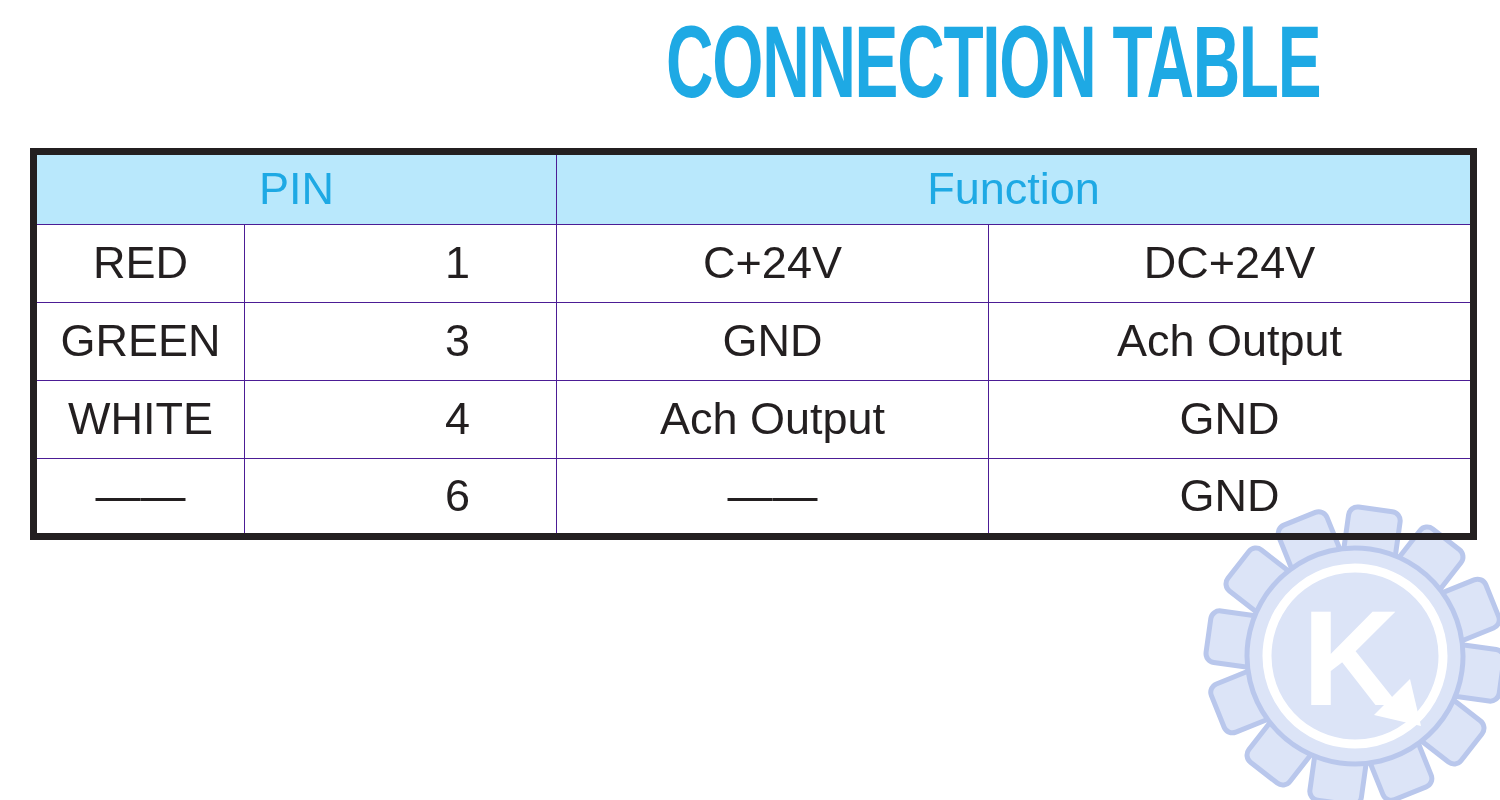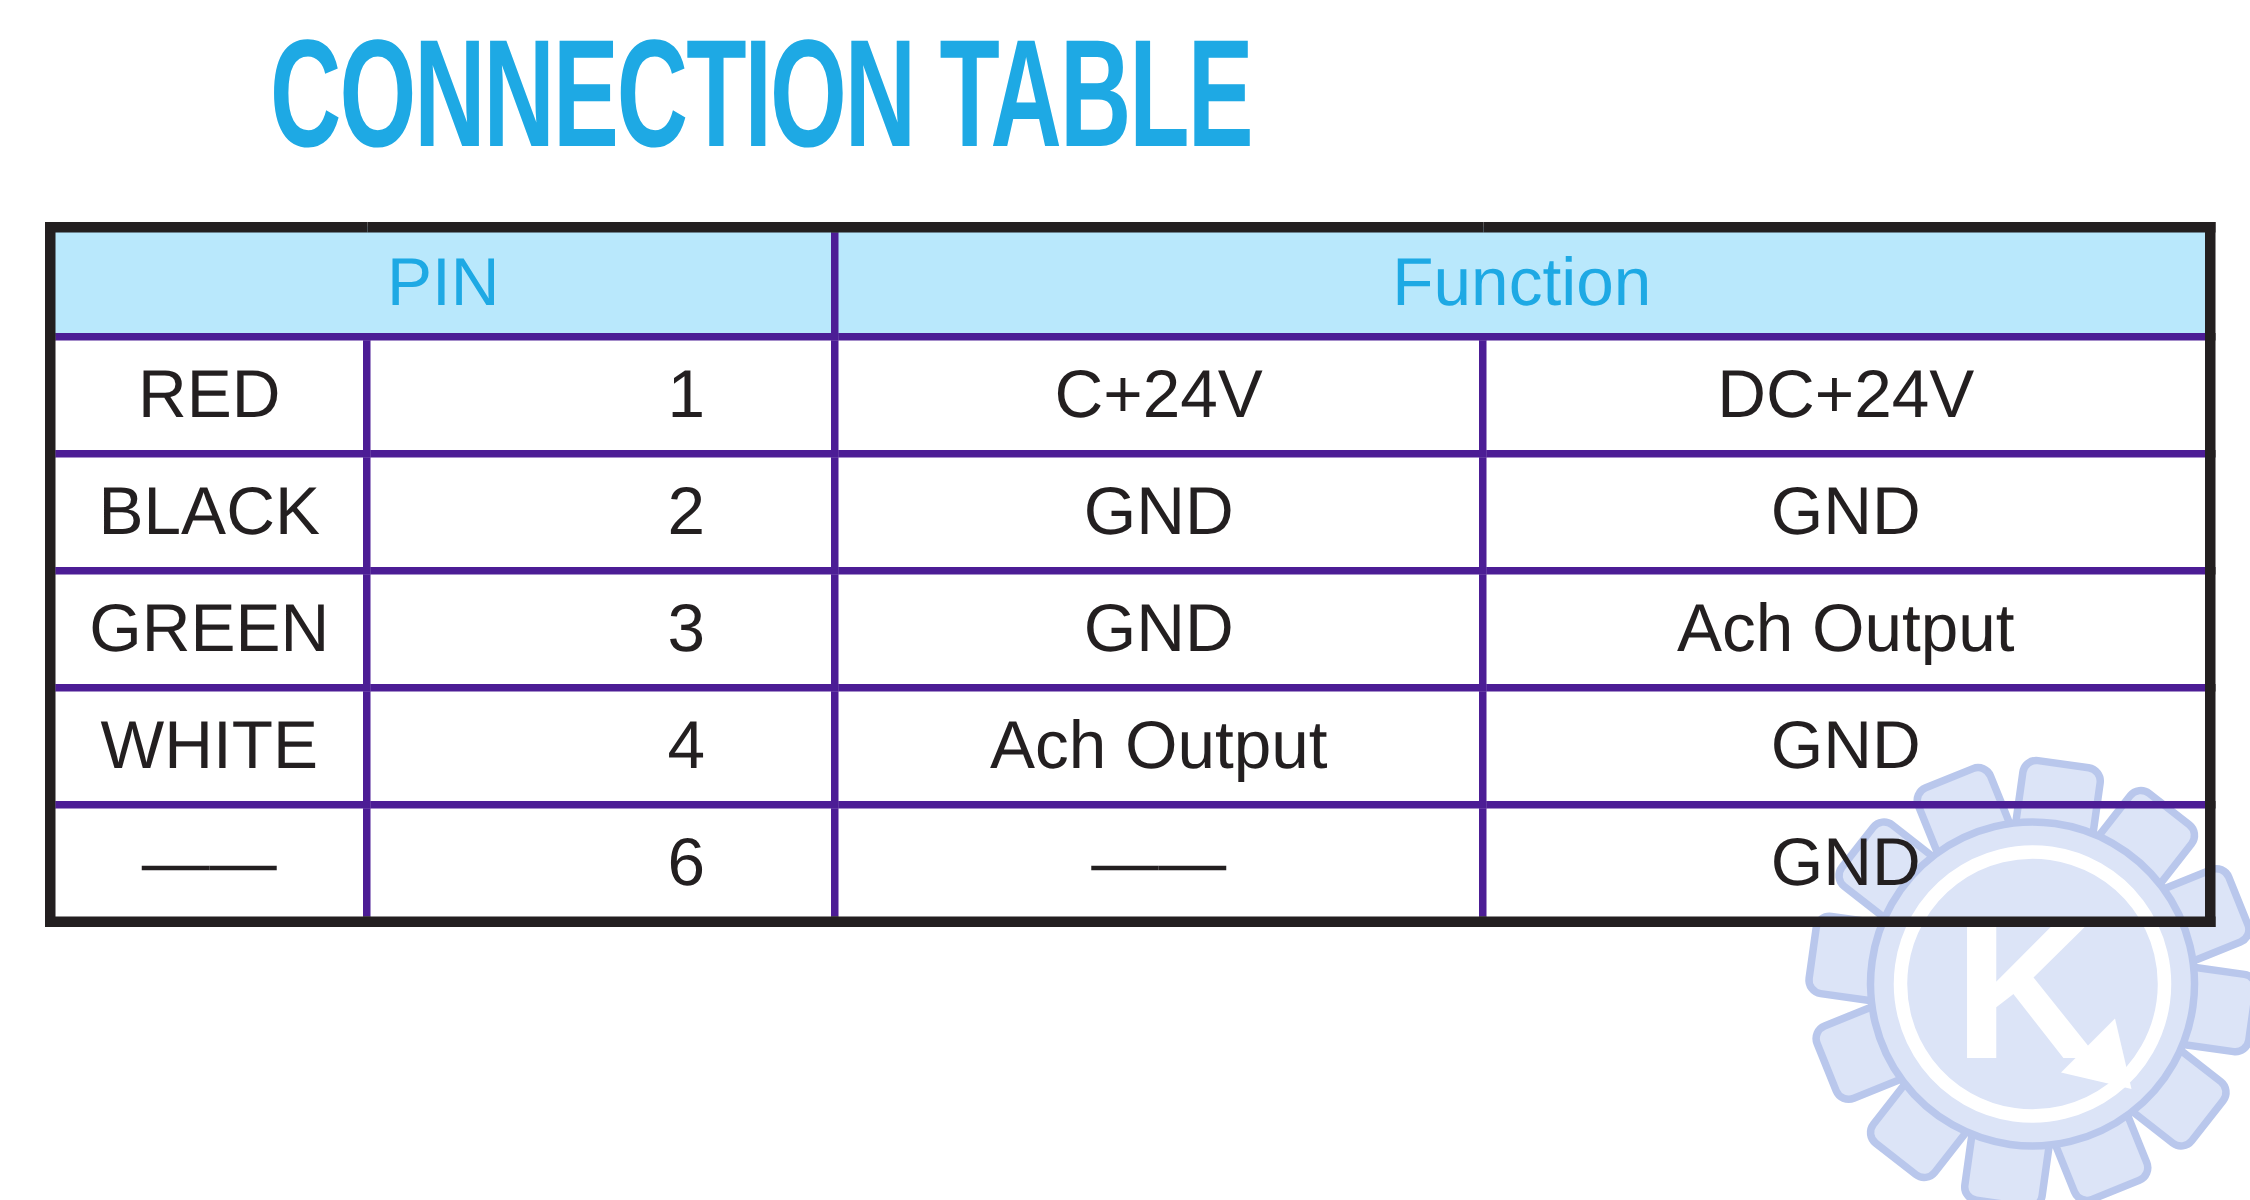--- a/index.html
+++ b/index.html
@@ -3,36 +3,36 @@
 <meta charset="utf-8">
 <style>
   html,body{margin:0;padding:0;}
   body{
     width:1500px;height:800px;overflow:hidden;position:relative;
     background:#ffffff;color:#231f20;
     font-family:"Liberation Sans","DejaVu Sans",sans-serif;
   }
   
   .title{
-    margin:16px 0 0;text-align:left;line-height:0.92;
+    margin:16px 0 0;text-align:right;line-height:0.92;
     font-size:102px;font-weight:bold;color:#1ea9e4;white-space:nowrap;
   }
   .title .squeeze{display:inline-block;transform:scaleX(0.645);transform-origin:center;letter-spacing:-2px;}
   
   .watermark{position:absolute;left:1202px;top:503px;width:306px;height:306px;z-index:0;}
   
   table.conn{
     position:relative;z-index:1;
     margin:38px 0 0 30px;width:1440px;
     border-collapse:collapse;table-layout:fixed;
     border:7px solid #231f20;
     font-size:45px;
   }
   .conn th,.conn td{
-    border:5px solid #4c1d95;
+    border:1px solid #4c1d95;
     text-align:center;vertical-align:middle;padding:0;
     font-weight:normal;background:transparent;
   }
   .conn .hdr{background:#b9e8fc;}
   .conn .cyan{color:#1ea9e4;}
   .conn tr.group-row{height:73px;}
   .conn tr.col-row{height:78px;}
   .conn tr.col-row th{border-bottom-width:8px;}
   .conn tbody tr{height:78px;}
   .conn td.num .off{position:relative;left:57px;display:inline-block;}
@@ -82,26 +82,20 @@
     </tr>
   </thead>
   <tbody>
     <tr>
       <td>RED</td>
       <td class="num"><span class="off">1</span></td>
       <td>C+24V</td>
       <td>DC+24V</td>
     </tr>
     <tr>
-      <td>BLACK</td>
-      <td class="num"><span class="off">2</span></td>
-      <td>GND</td>
-      <td>GND</td>
-    </tr>
-    <tr>
       <td>GREEN</td>
       <td class="num"><span class="off">3</span></td>
       <td>GND</td>
       <td>Ach Output</td>
     </tr>
     <tr>
       <td>WHITE</td>
       <td class="num"><span class="off">4</span></td>
       <td>Ach Output</td>
       <td>GND</td>

